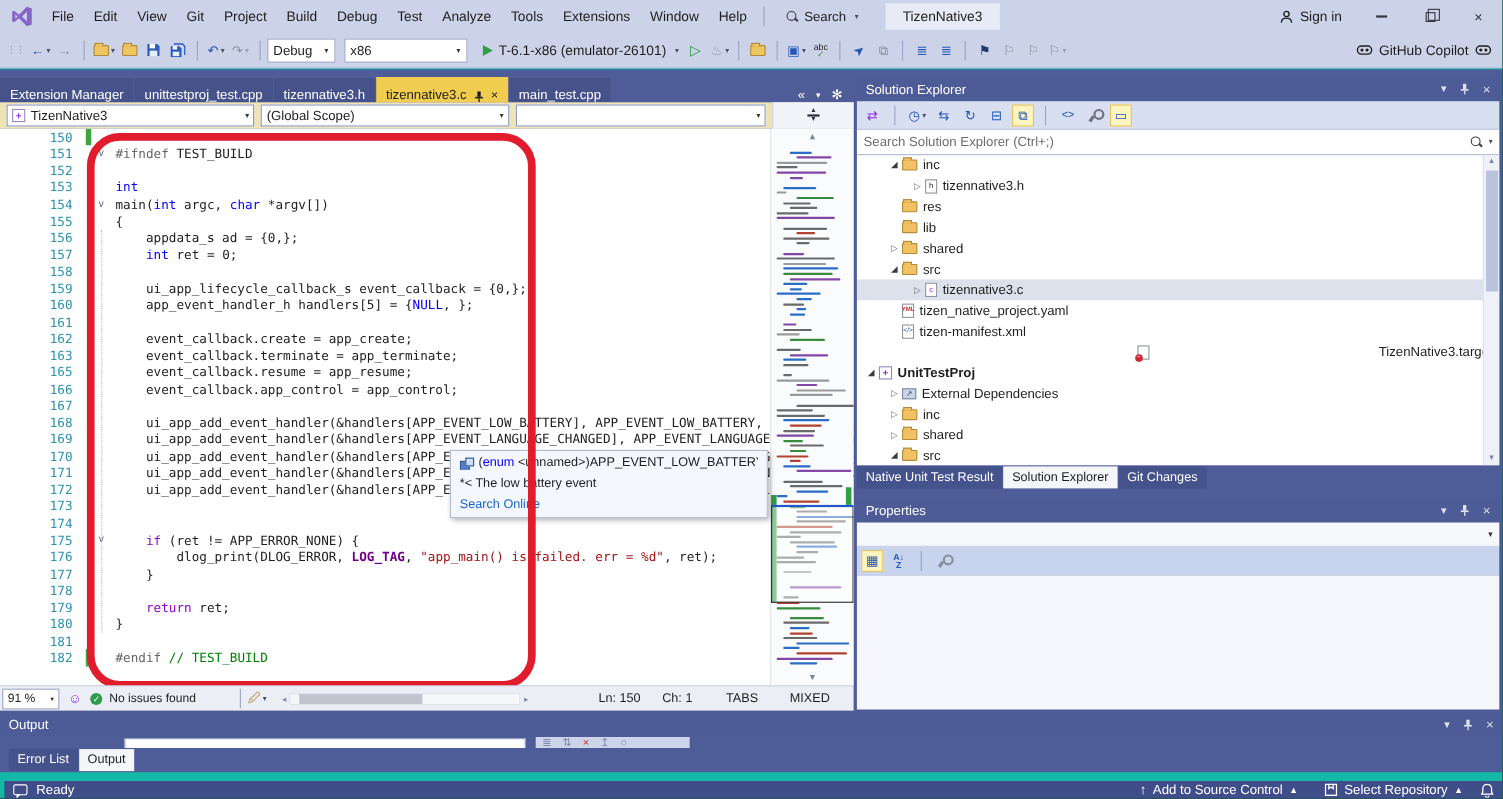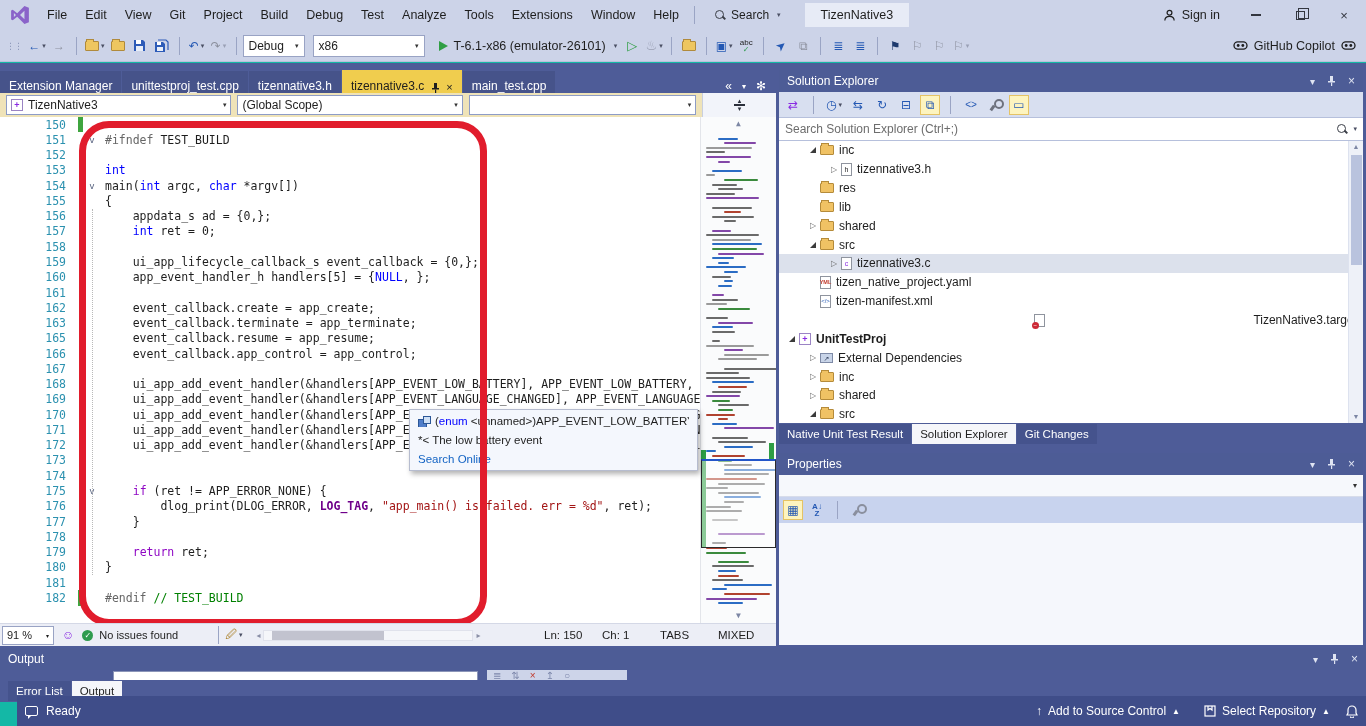--- a/index.html
+++ b/index.html
@@ -139,21 +139,21 @@
   .wrench::after{content:"";position:absolute;left:2px;top:6px;width:3px;height:6px;background:#8a8f9e;transform:rotate(35deg);}
 
   
   .output{position:absolute;left:0;right:0;top:585px;height:52px;}
   .out-sliver{height:10px;position:relative;overflow:hidden;}
   .out-combo{position:absolute;left:113px;top:1px;width:365px;height:18px;background:#fff;border:1px solid #8b95b8;}
   .out-icons{position:absolute;left:487px;top:0px;width:140px;height:18px;background:#cdd4e9;color:#7d87ab;font-size:10px;display:flex;gap:10px;align-items:flex-start;padding:0 6px;}
   .out-tabs{height:21px;display:flex;gap:1px;padding-left:8px;margin-top:1px;}
 
   
-  .statusbar{position:absolute;left:17px;right:0;bottom:0;height:30px;background:#3f4d89;color:#fff;display:flex;align-items:center;font-size:12px;padding:0 8px;}
+  .statusbar{position:absolute;left:4px;right:0;bottom:0;height:16px;background:#3f4d89;color:#fff;display:flex;align-items:center;font-size:12px;padding:0 8px;}
   .bubble{position:relative;width:13px;height:10px;border:1.3px solid #fff;border-radius:2px;margin-right:8px;flex:none;}
   .bubble::after{content:"";position:absolute;left:2px;bottom:-4px;width:0;height:0;border-top:4px solid #fff;border-right:4px solid transparent;}
   .sb-right{margin-left:auto;display:flex;align-items:center;gap:8px;}
   .sb-item{display:flex;align-items:center;gap:6px;padding:0 8px;height:24px;}
   .tri-up{font-size:8px;}
 </style>
 </head>
 <body>
 
 <div class="window">

